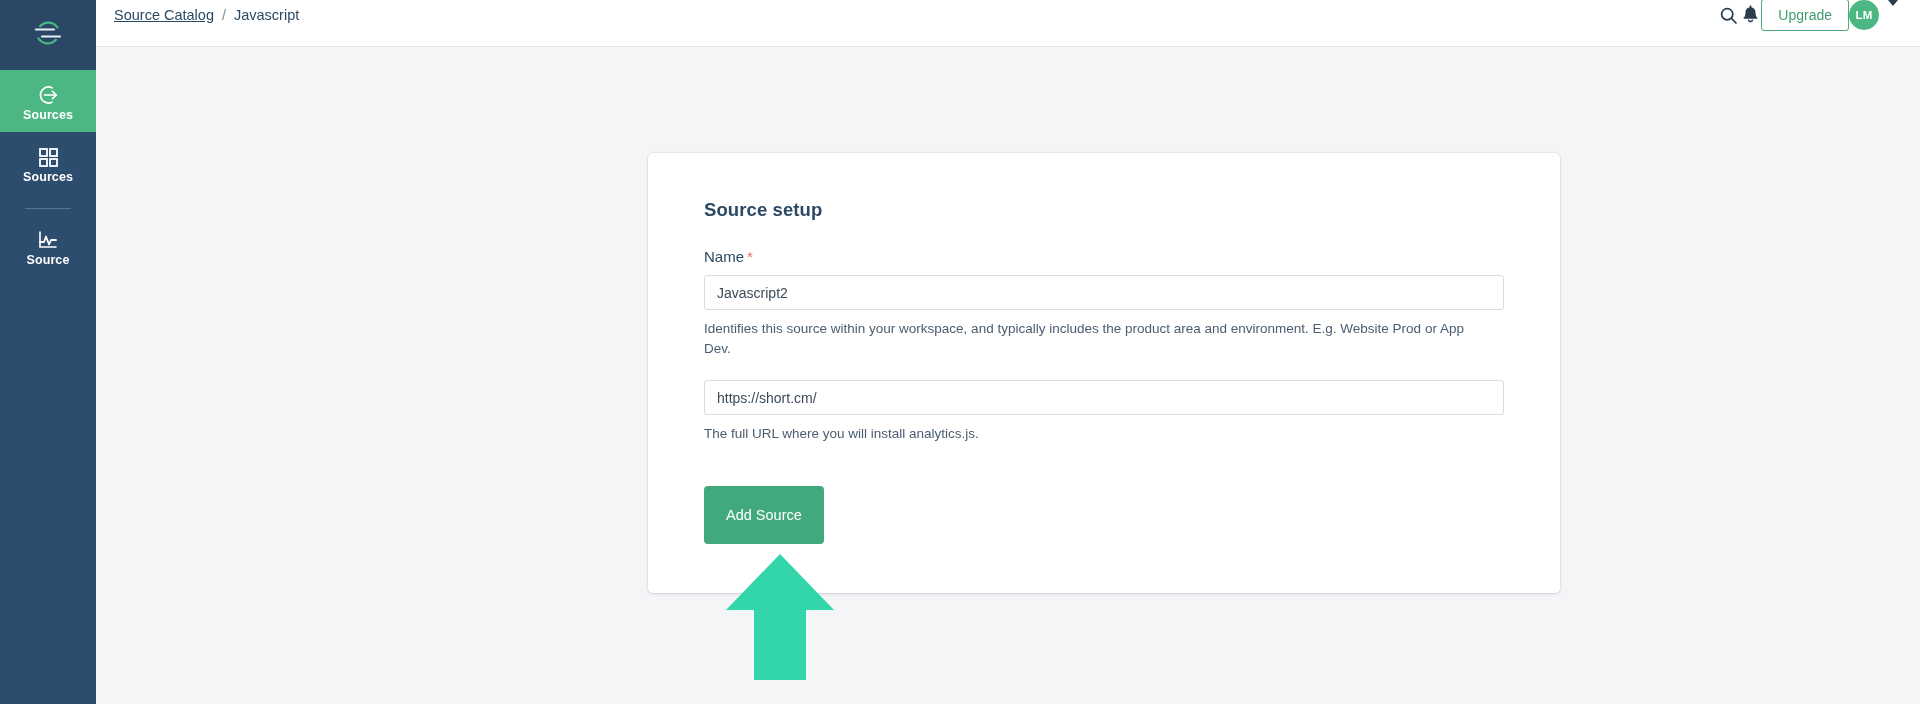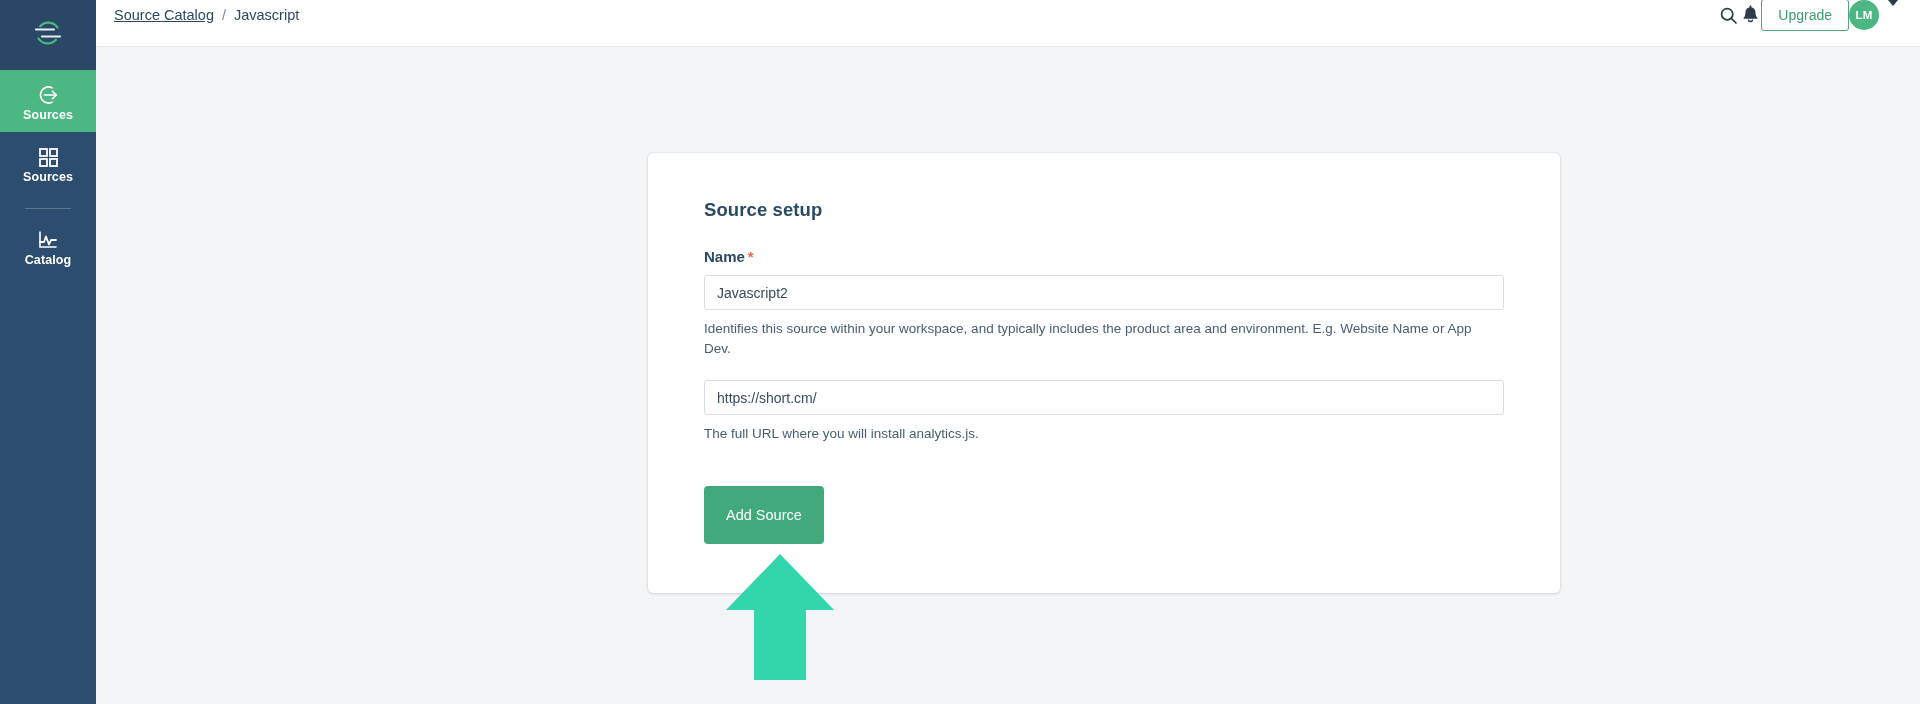--- a/index.html
+++ b/index.html
@@ -131,21 +131,21 @@
   .card-title {
     font-size: 18.5px;
     font-weight: bold;
     color: #2b4963;
     margin-bottom: 27px;
     letter-spacing: .1px;
   }
   .field-label {
     font-size: 15px;
     color: #2b4963;
-    font-weight: bold;
+    font-weight: normal;
     margin-bottom: 10px;
     display: block;
   }
   .req { color: #eb6b56; margin-left: 3px; font-size: 15px; }
   .text-input {
     width: 800px;
     height: 35px;
     border: 1px solid #d8dde2;
     border-radius: 3px;
     padding: 0 12px;
@@ -229,21 +229,21 @@
 
     <div class="nav-divider"></div>
 
     <div class="nav-item">
       <span class="nav-icon">
         <svg width="26" height="26" viewBox="0 0 26 26">
           <polyline points="5,5 5,20 21,20" fill="none" stroke="#ffffff" stroke-width="1.6" stroke-linecap="round"></polyline>
           <polyline points="5,15 9,15 11,9.5 14,17.5 16,13 21,13" fill="none" stroke="#ffffff" stroke-width="1.8" stroke-linecap="round" stroke-linejoin="round"></polyline>
         </svg>
       </span>
-      <span class="nav-label">Catalog</span>
+      <span class="nav-label">Source</span>
     </div>
 
   </nav>
 
   <div class="main">
 
     <header class="topbar">
       <div class="breadcrumb">
         <span class="crumb-link">Source Catalog</span>
         <span class="crumb-sep">/</span>
@@ -280,21 +280,21 @@
         <div class="card-inner">
 
           <h1 class="card-title">Source setup</h1>
 
           
           <div class="field-block">
             <label class="field-label">
               <span>Name</span><span class="req">*</span>
             </label>
             <input class="text-input" type="text" value="Javascript2" style="">
-            <div class="helper">Identifies this source within your workspace, and typically includes the product area and environment. E.g. Website Name or App Dev.</div>
+            <div class="helper">Identifies this source within your workspace, and typically includes the product area and environment. E.g. Website Prod or App Dev.</div>
           </div>
 
           
           <div class="field-block">
             <input class="text-input" type="text" value="https://short.cm/" style="">
             <div class="helper">The full URL where you will install analytics.js.</div>
           </div>
 
           <button class="add-btn">Add Source</button>
 

